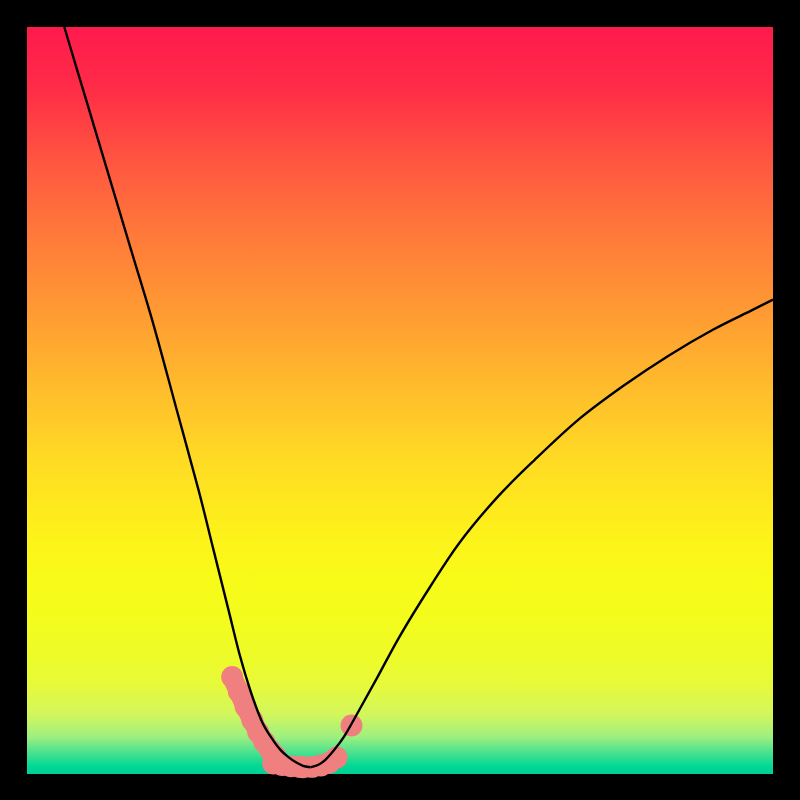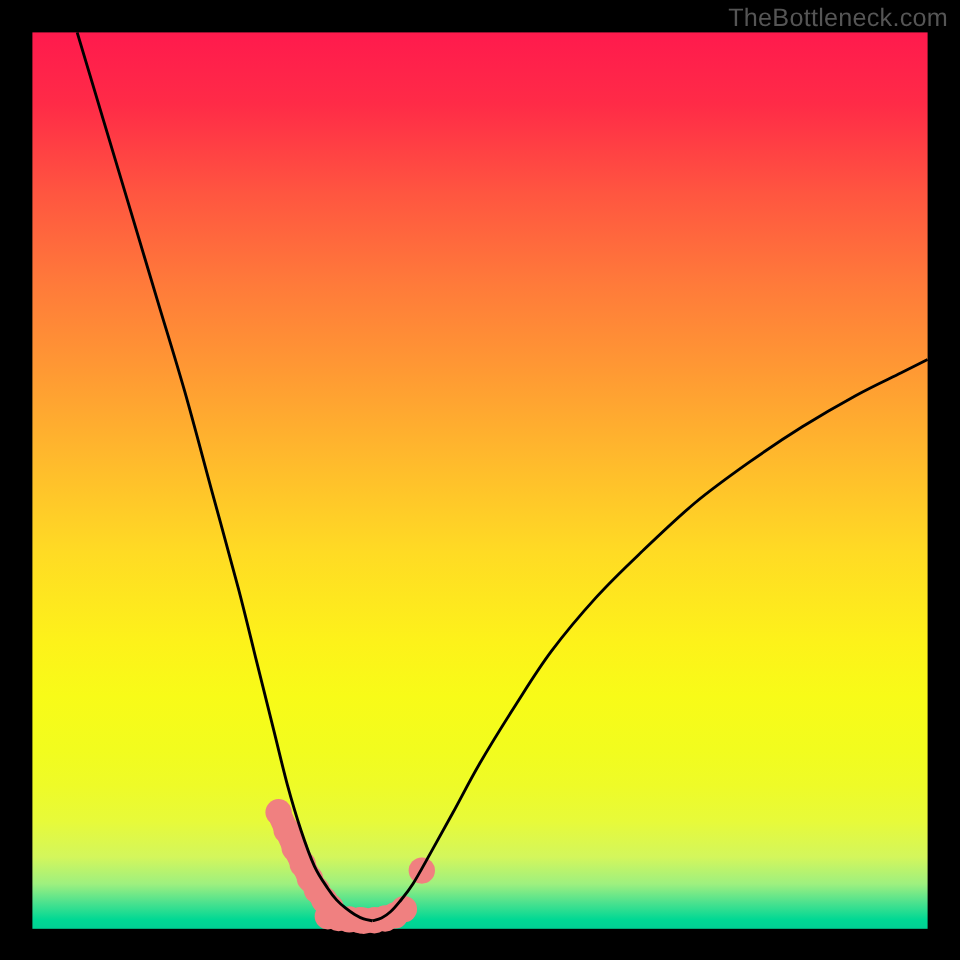--- a/index.html
+++ b/index.html
@@ -90,14 +90,13 @@
         <circle cx="284.97" cy="739.90" r="10.97" fill="#f08080"></circle>
         <circle cx="293.92" cy="738.41" r="10.97" fill="#f08080"></circle>
         <circle cx="302.13" cy="735.79" r="10.97" fill="#f08080"></circle>
         <circle cx="309.59" cy="730.57" r="10.97" fill="#f08080"></circle>
         <circle cx="324.51" cy="698.45" r="10.97" fill="#f08080"></circle>
       </g>
     <path fill="none" stroke="#000000" stroke-width="2.4" d="M 37.30 0.00 C 41.03 12.45, 52.22 49.80, 59.68 74.70 C 67.14 99.60, 74.60 124.50, 82.06 149.40 C 89.52 174.30, 96.98 199.20, 104.44 224.10 C 111.90 249.00, 119.36 272.66, 126.82 298.80 C 134.28 324.94, 141.74 353.58, 149.20 380.97 C 156.66 408.36, 165.36 439.49, 171.58 463.14 C 177.80 486.79, 181.53 502.98, 186.50 522.90 C 191.47 542.82, 197.07 565.23, 201.42 582.66 C 205.77 600.09, 208.88 613.78, 212.61 627.48 C 216.34 641.18, 220.07 653.63, 223.80 664.83 C 227.53 676.04, 231.26 686.62, 234.99 694.71 C 238.72 702.80, 243.07 708.65, 246.18 713.38 C 249.29 718.12, 251.15 720.36, 253.64 723.10 C 256.13 725.84, 258.61 727.83, 261.10 729.82 C 263.59 731.81, 266.07 733.55, 268.56 735.05 C 271.05 736.54, 273.53 737.91, 276.02 738.78 C 278.51 739.65, 282.24 740.03, 283.48 740.28"></path>
     <path fill="none" stroke="#000000" stroke-width="2.4" d="M 283.48 740.28 C 284.72 739.90, 288.45 739.28, 290.94 738.04 C 293.43 736.79, 295.91 735.05, 298.40 732.81 C 300.89 730.57, 302.75 728.45, 305.86 724.59 C 308.97 720.73, 312.70 716.50, 317.05 709.65 C 321.40 702.80, 326.38 693.47, 331.97 683.50 C 337.57 673.54, 343.78 662.34, 350.62 649.89 C 357.46 637.44, 364.30 623.75, 373.00 608.81 C 381.70 593.87, 392.89 575.81, 402.84 560.25 C 412.79 544.69, 421.49 530.37, 432.68 515.43 C 443.87 500.49, 457.55 484.31, 469.98 470.61 C 482.41 456.92, 493.60 446.33, 507.28 433.26 C 520.96 420.19, 537.12 404.63, 552.04 392.18 C 566.96 379.73, 581.88 369.14, 596.80 358.56 C 611.72 347.98, 626.64 338.02, 641.56 328.68 C 656.48 319.34, 672.64 310.00, 686.32 302.54 C 700.00 295.07, 713.67 288.84, 723.62 283.86 C 733.57 278.88, 742.27 274.52, 746.00 272.65"></path>
   </svg>
 
-  <div class="watermark">TheBottleneck.com</div>
 </div>
 
 </body></html>

